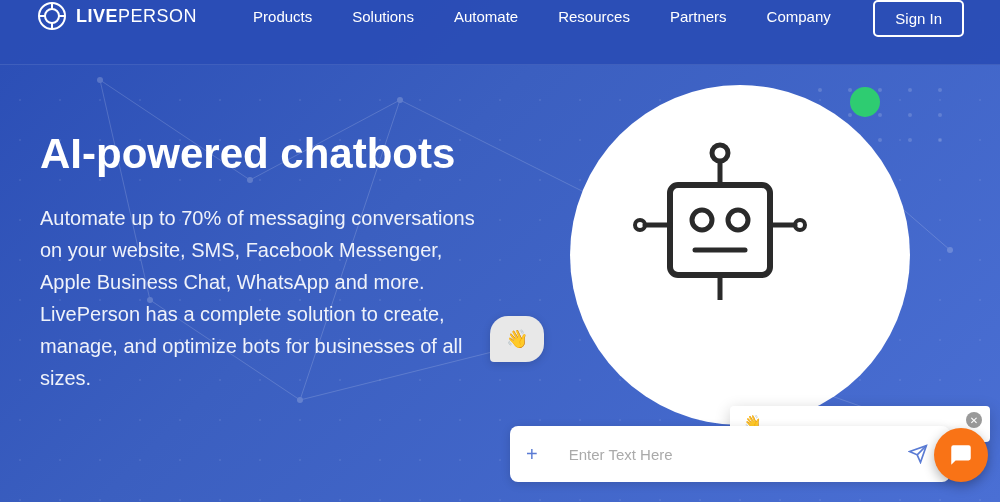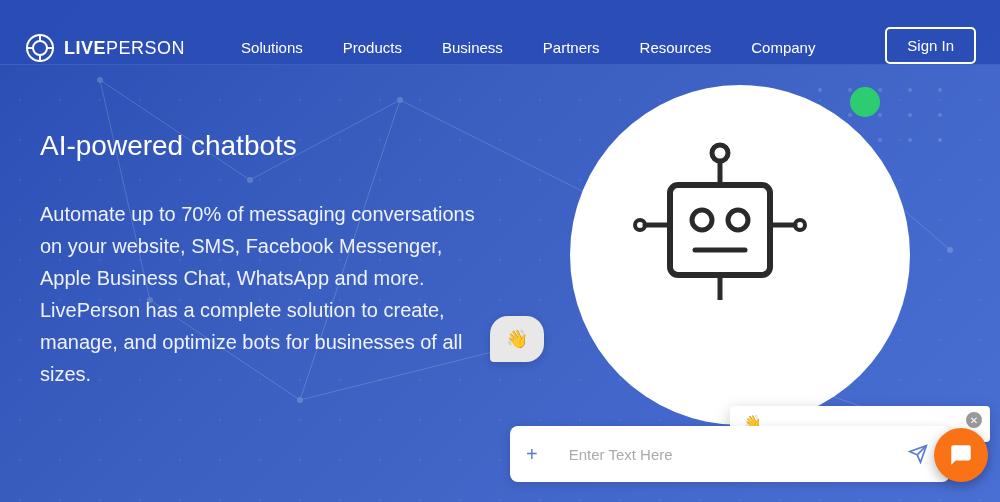--- a/index.html
+++ b/index.html
@@ -29,22 +29,22 @@
         radial-gradient(circle, rgba(255,255,255,0.15) 1px, transparent 1px);
       background-size: 40px 40px;
       opacity: 0.5;
     }
 
     
     nav {
       position: relative;
       z-index: 10;
       display: flex;
-      align-items: flex-end;
-      padding: 0 24px;
+      align-items: flex-start;
+      padding: 0 36px;
       height: 65px;
       background: rgba(42, 77, 181, 0.95);
       border-bottom: 1px solid rgba(255,255,255,0.1);
     }
 
     .logo {
       display: flex;
       align-items: center;
       gap: 8px;
       margin-right: 40px;
@@ -100,24 +100,24 @@
     .hero-content {
       position: absolute;
       top: 130px;
       left: 40px;
       max-width: 480px;
       z-index: 5;
     }
 
     .hero-title {
       color: white;
-      font-size: 28px;
-      font-weight: 400;
+      font-size: 42px;
+      font-weight: 700;
       line-height: 1.15;
-      margin-bottom: 36px;
+      margin-bottom: 24px;
     }
 
     .hero-desc {
       color: rgba(255,255,255,0.92);
       font-size: 20px;
       line-height: 1.6;
       max-width: 440px;
     }
 
     
@@ -343,25 +343,25 @@
         <circle cx="16" cy="16" r="7" fill="none" stroke="white" stroke-width="2"></circle>
         <line x1="16" y1="3" x2="16" y2="9" stroke="white" stroke-width="2"></line>
         <line x1="16" y1="23" x2="16" y2="29" stroke="white" stroke-width="2"></line>
         <line x1="3" y1="16" x2="9" y2="16" stroke="white" stroke-width="2"></line>
         <line x1="23" y1="16" x2="29" y2="16" stroke="white" stroke-width="2"></line>
       </svg>
       <span class="logo-text">LIVE<span>PERSON</span></span>
     </div>
 
     <div class="nav-links">
+      <a class="nav-link">Products</a>
       <a class="nav-link">Solutions</a>
-      <a class="nav-link">Products</a>
-      <a class="nav-link">Business</a>
+      <a class="nav-link">Automate</a>
+      <a class="nav-link">Resources</a>
       <a class="nav-link">Partners</a>
-      <a class="nav-link">Resources</a>
       <a class="nav-link">Company</a>
     </div>
 
     <button class="signin-btn">Sign In</button>
   </nav>
 
   <div class="hero-content">
     <h1 class="hero-title">AI-powered chatbots</h1>
     <p class="hero-desc">Automate up to 70% of messaging conversations on your website, SMS, Facebook Messenger, Apple Business Chat, WhatsApp and more. LivePerson has a complete solution to create, manage, and optimize bots for businesses of all sizes.</p>
   </div>

